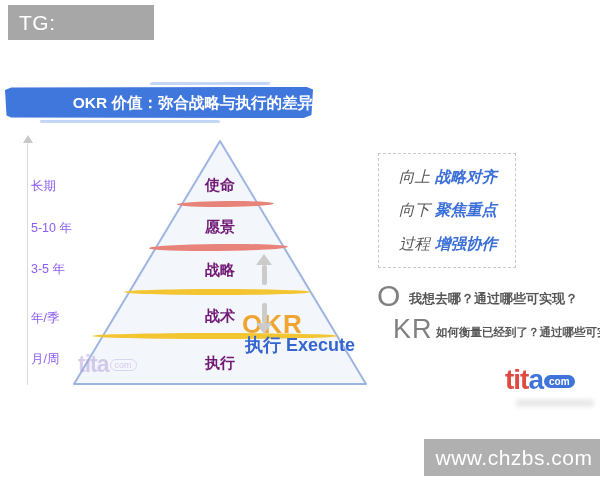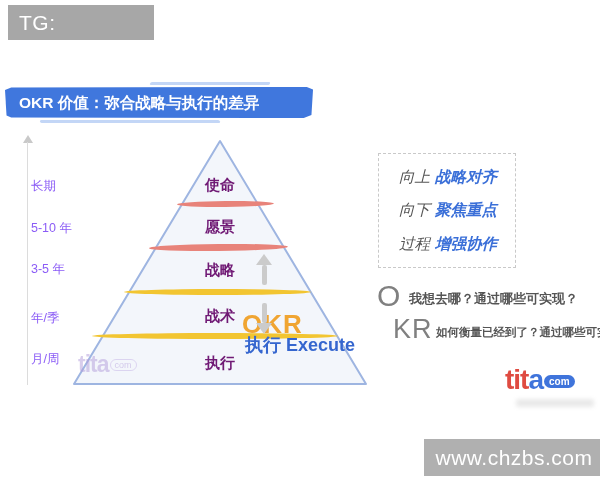--- a/index.html
+++ b/index.html
@@ -8,21 +8,21 @@
            font-family:"Liberation Sans","DejaVu Sans",sans-serif; }
 
   
   .tg-banner { position:absolute; left:8px; top:5px; width:146px; height:35px;
                background:#a7a7a7; color:#fff; font-size:21px; line-height:35px;
                padding-left:11px; letter-spacing:0.5px; }
 
   
   .hdr { position:absolute; left:5px; top:87px; width:308px; height:31px; background:#4077dd;
          color:#fff; font-weight:bold; font-size:15.5px; line-height:31px; padding-left:14px;
-         clip-path:polygon(0% 10%, 2% 2%, 98% 0%, 100% 8%, 99.5% 90%, 97% 100%, 2% 98%, 0.5% 92%); }
+         clip-path:polygon(0% 10%, 2% 2%, 98% 0%, 100% 8%, 99.5% 90%, 97% 100%, 2% 98%, 0.5% 92%);text-align:right; }
   .hdr-brush { position:absolute; background:#7ba3ea; opacity:0.45; height:3px; border-radius:2px; }
   .hb1 { left:150px; top:82px; width:120px; transform:skewX(-20deg); }
   .hb2 { left:40px; top:120px; width:180px; transform:skewX(15deg); }
 
   
   .axis-line { position:absolute; left:27px; top:142px; width:1px; height:243px; background:#dcdcdc; }
   .axis-head { position:absolute; left:23px; top:135px; width:0; height:0;
                border-left:5px solid transparent; border-right:5px solid transparent;
                border-bottom:8px solid #c9c9c9; }
   .tl { position:absolute; left:31px; font-size:12.5px; color:#8b5cf6; white-space:nowrap; }

